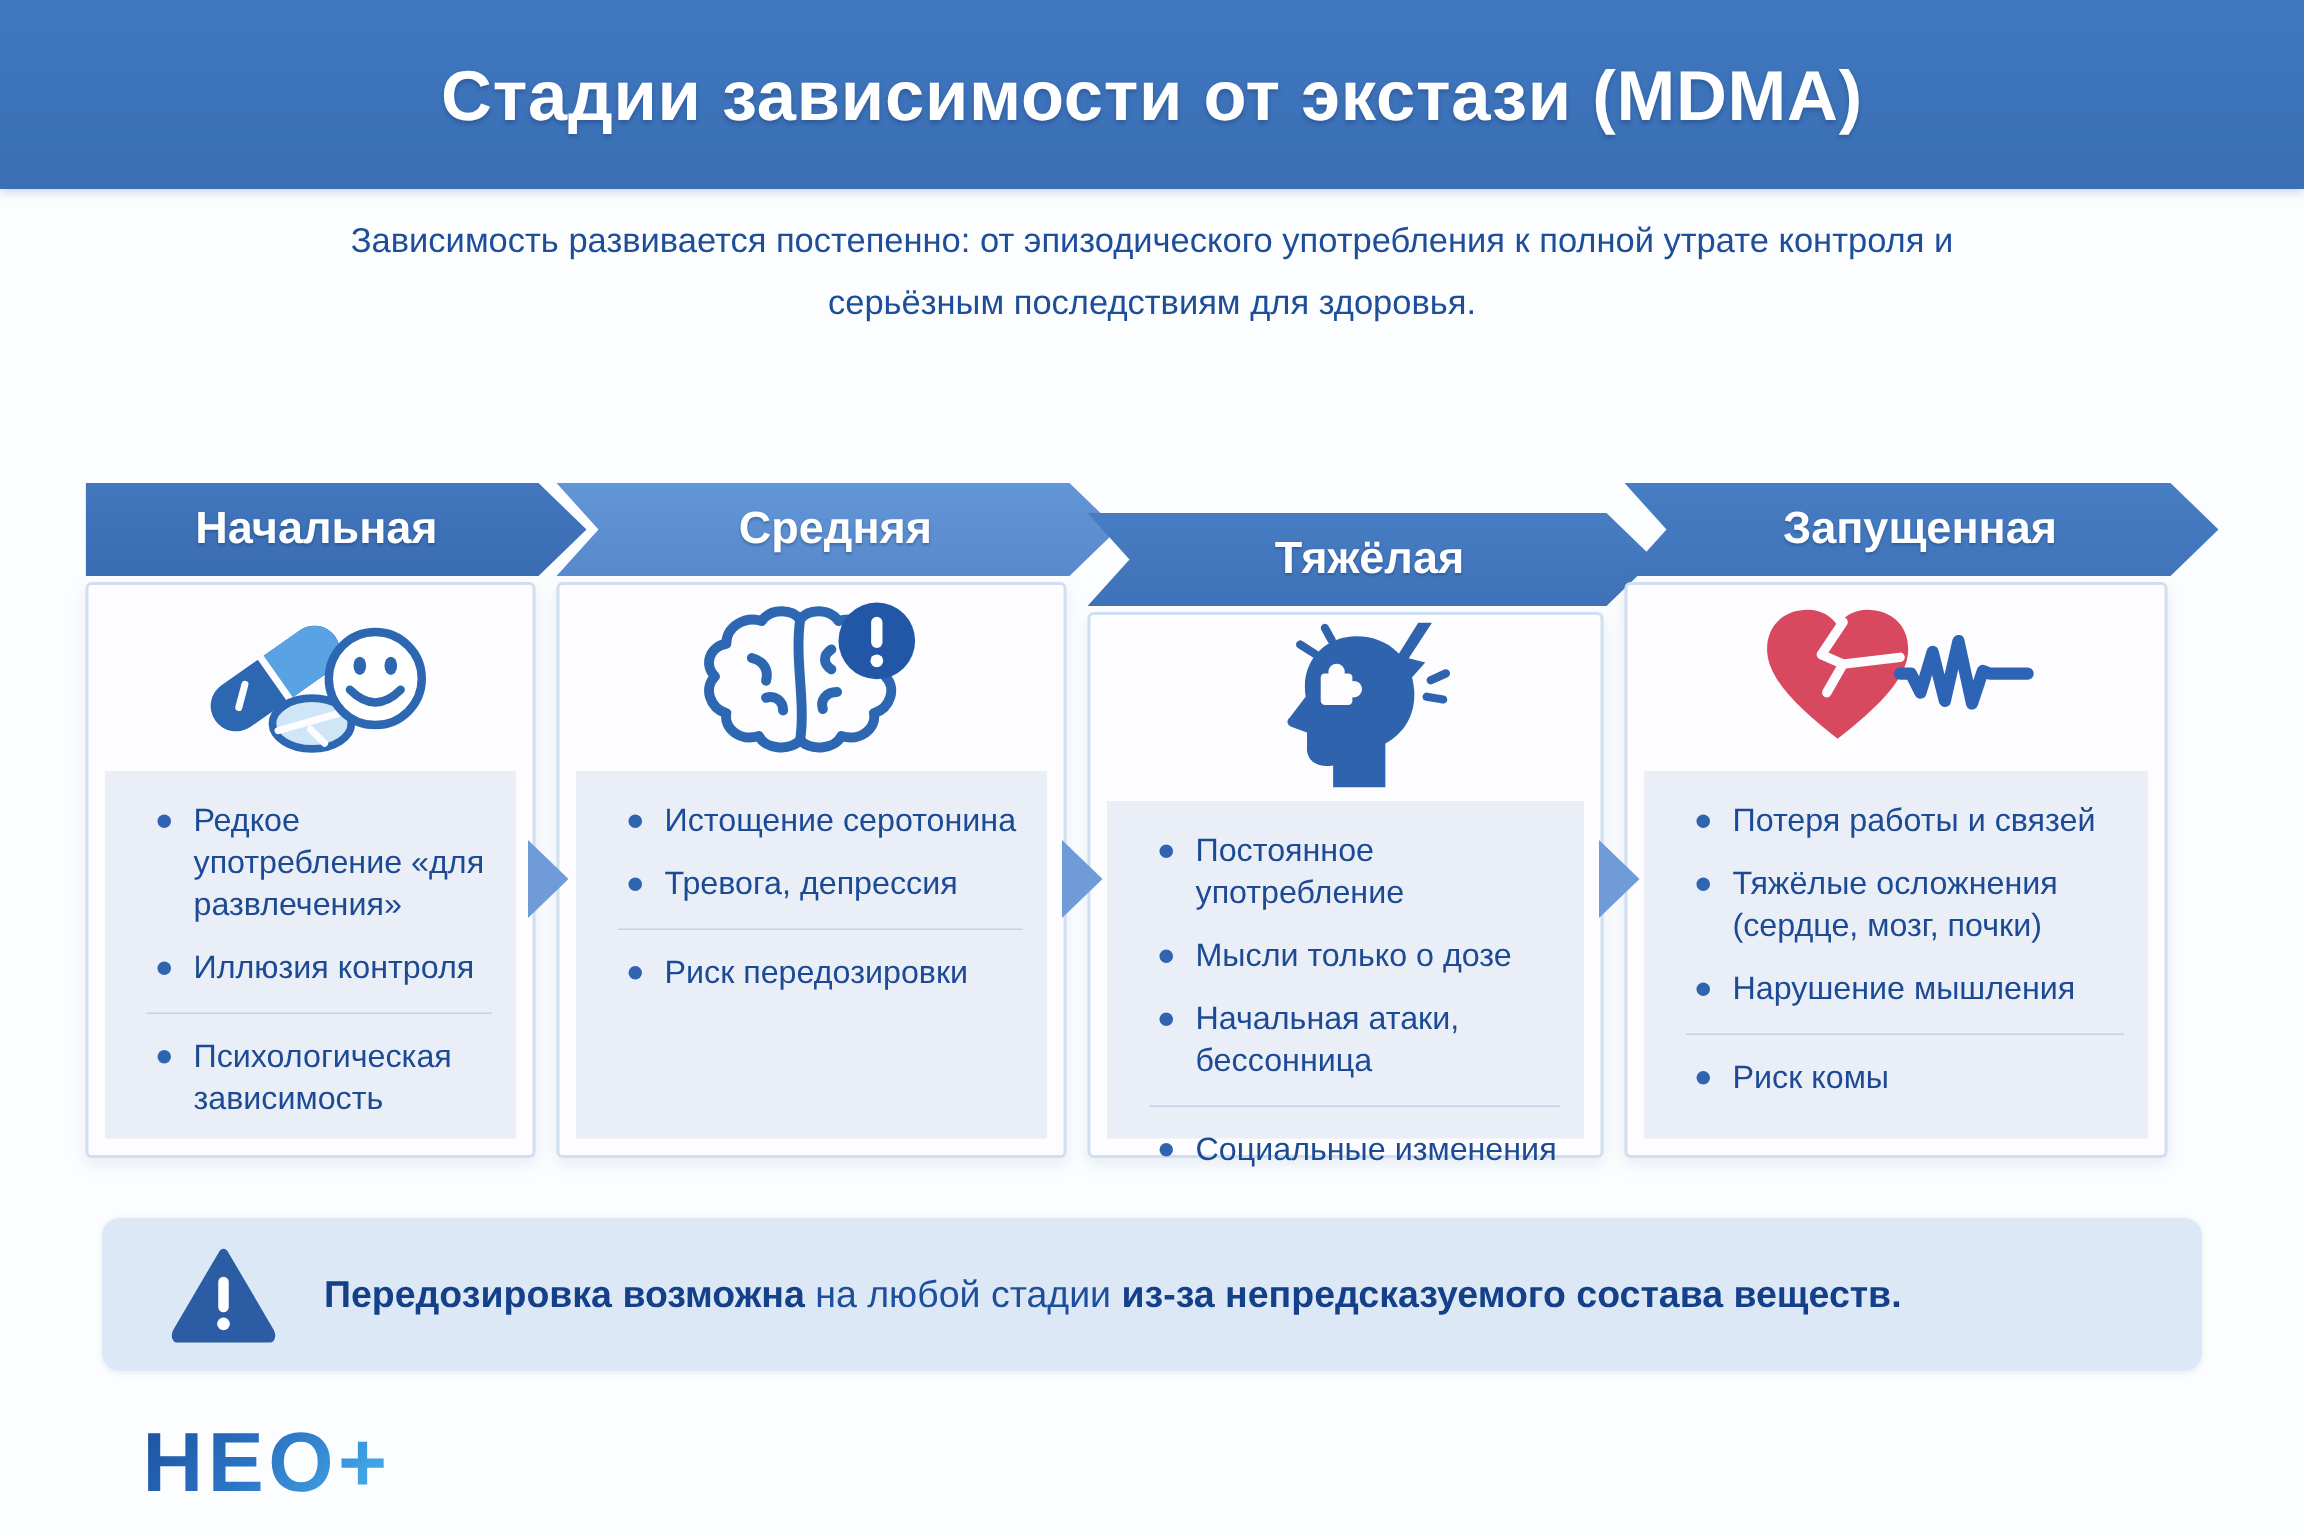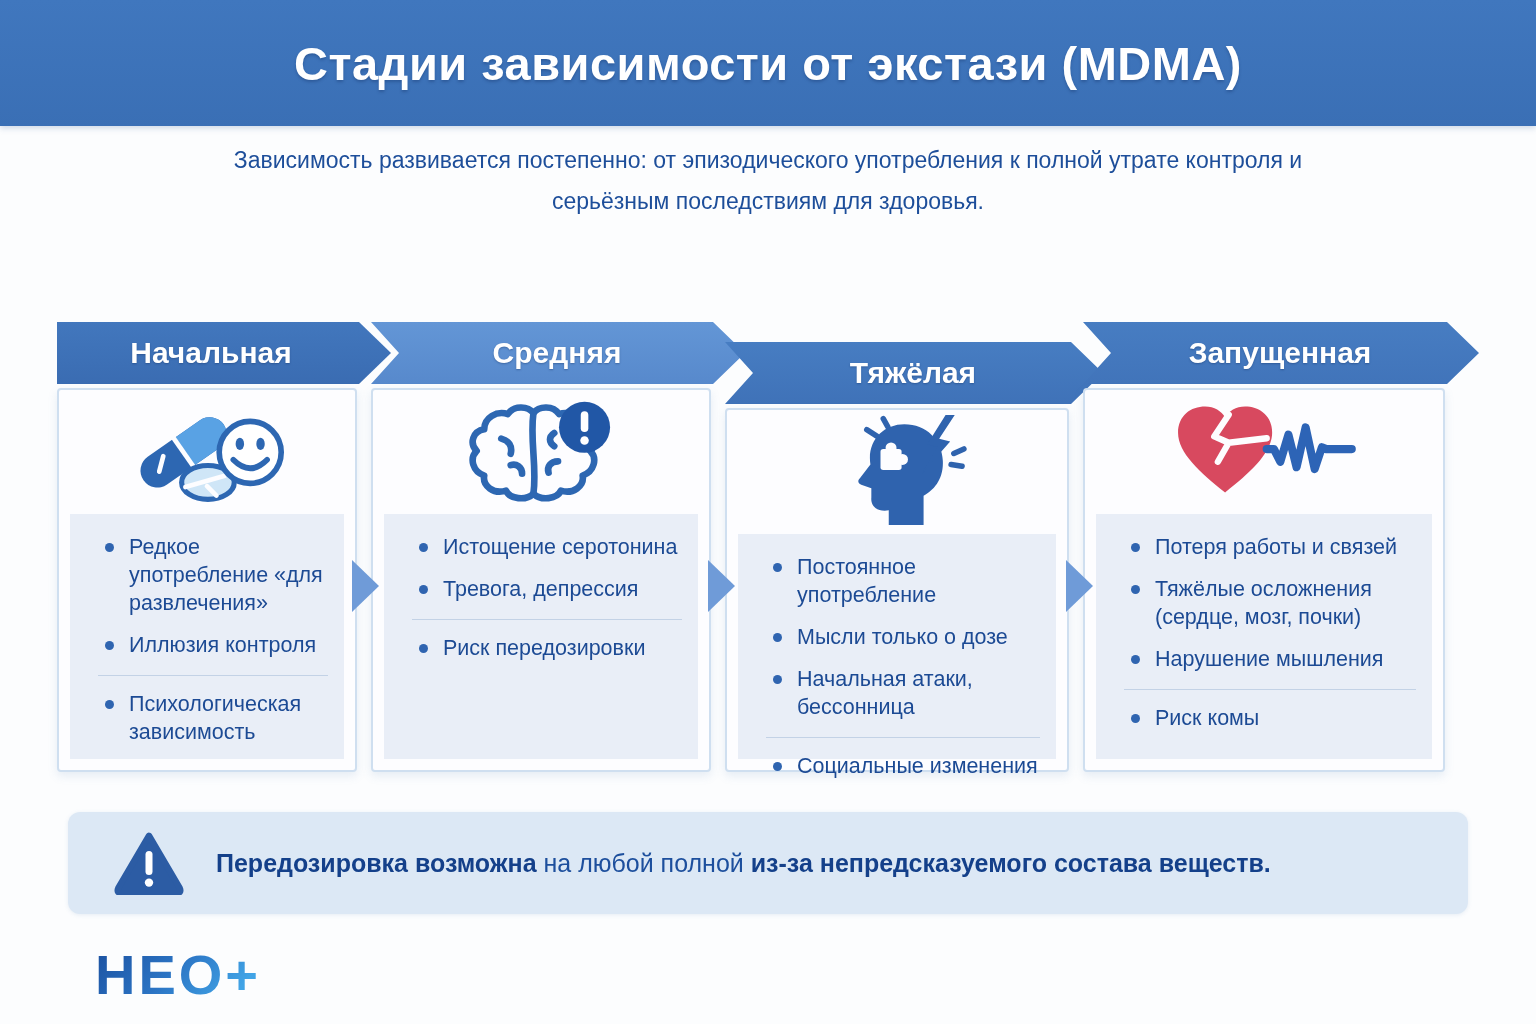--- a/index.html
+++ b/index.html
@@ -217,21 +217,21 @@
   <div class="flow-arrow fa3"></div>
 </div>
 
 <div class="warning">
   <svg width="70" height="64" viewBox="0 0 100 90">
     <path d="M50 6 L94 81 Q97 88 89 88 L11 88 Q3 88 6 81 Z" fill="#2c5ca4" stroke="#2c5ca4" stroke-width="9" stroke-linejoin="round"></path>
     <rect x="45" y="28" width="10" height="34" rx="5" fill="#fff"></rect>
     <circle cx="50" cy="73" r="6" fill="#fff"></circle>
   </svg>
   <p class="warning-text">
-    <span class="warn-b">Передозировка возможна</span><span> на любой полной </span><span class="warn-b">из-за непредсказуемого состава веществ.</span>
+    <span class="warn-b">Передозировка возможна</span><span> на любой стадии </span><span class="warn-b">из-за непредсказуемого состава веществ.</span>
   </p>
 </div>
 
 <div class="logo">
   <svg width="210" height="66" viewBox="0 0 210 66">
     <defs>
       <linearGradient id="logograd" x1="0" y1="0" x2="1" y2="0.35">
         <stop offset="0" stop-color="#1b4f9e"></stop>
         <stop offset="0.55" stop-color="#2b74c4"></stop>
         <stop offset="1" stop-color="#41a4e6"></stop>

